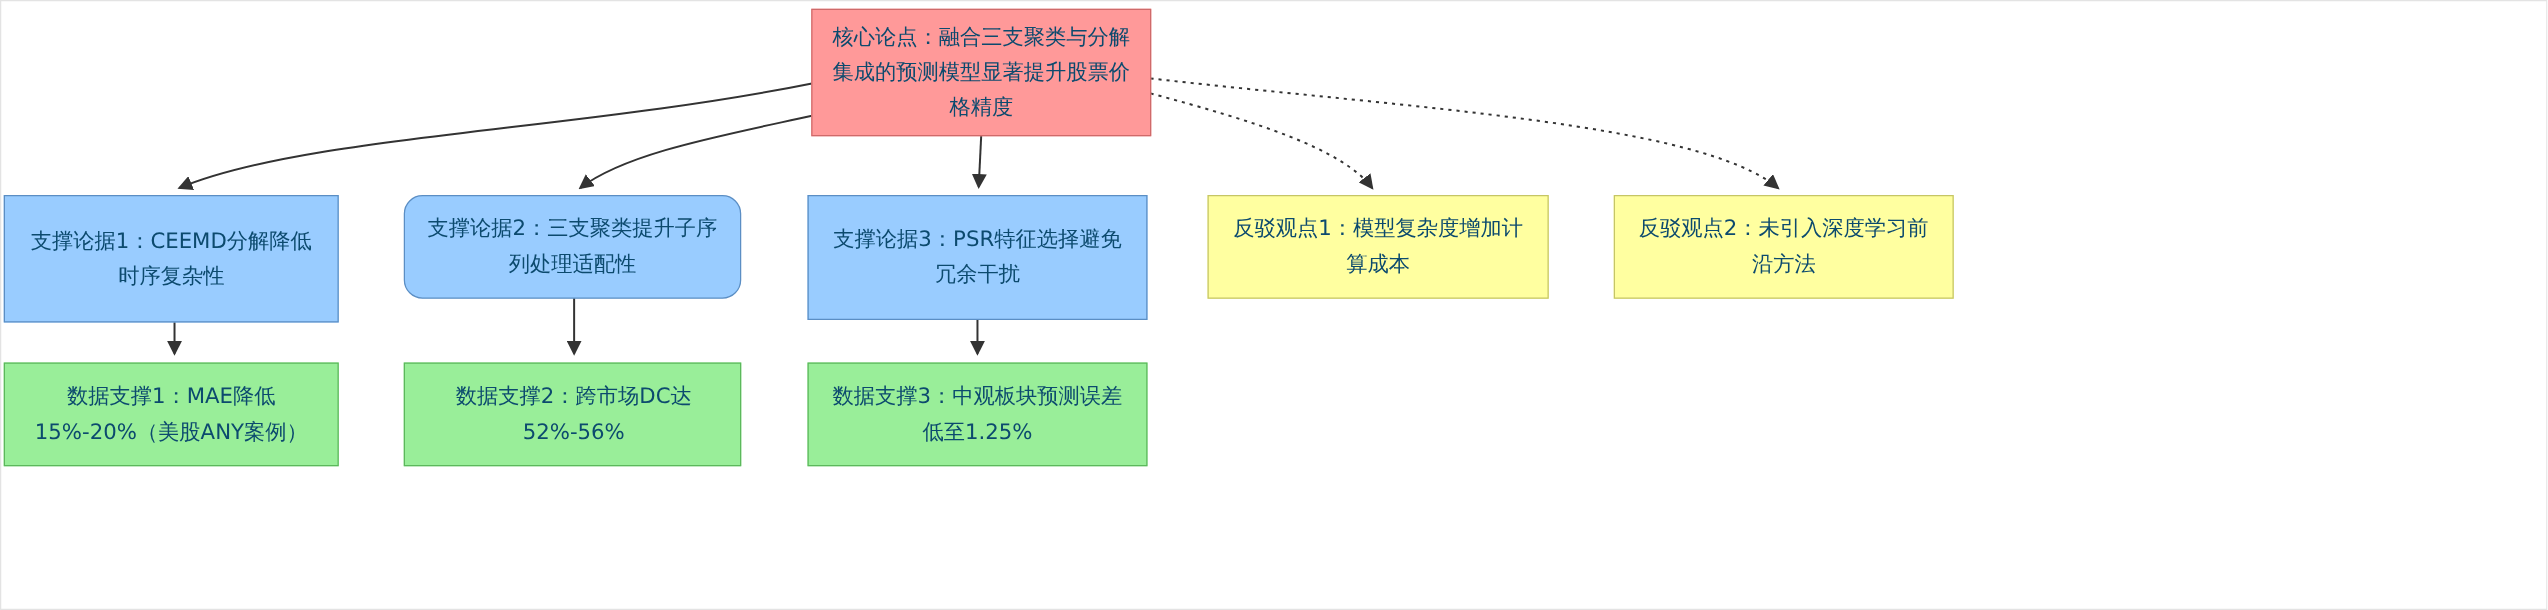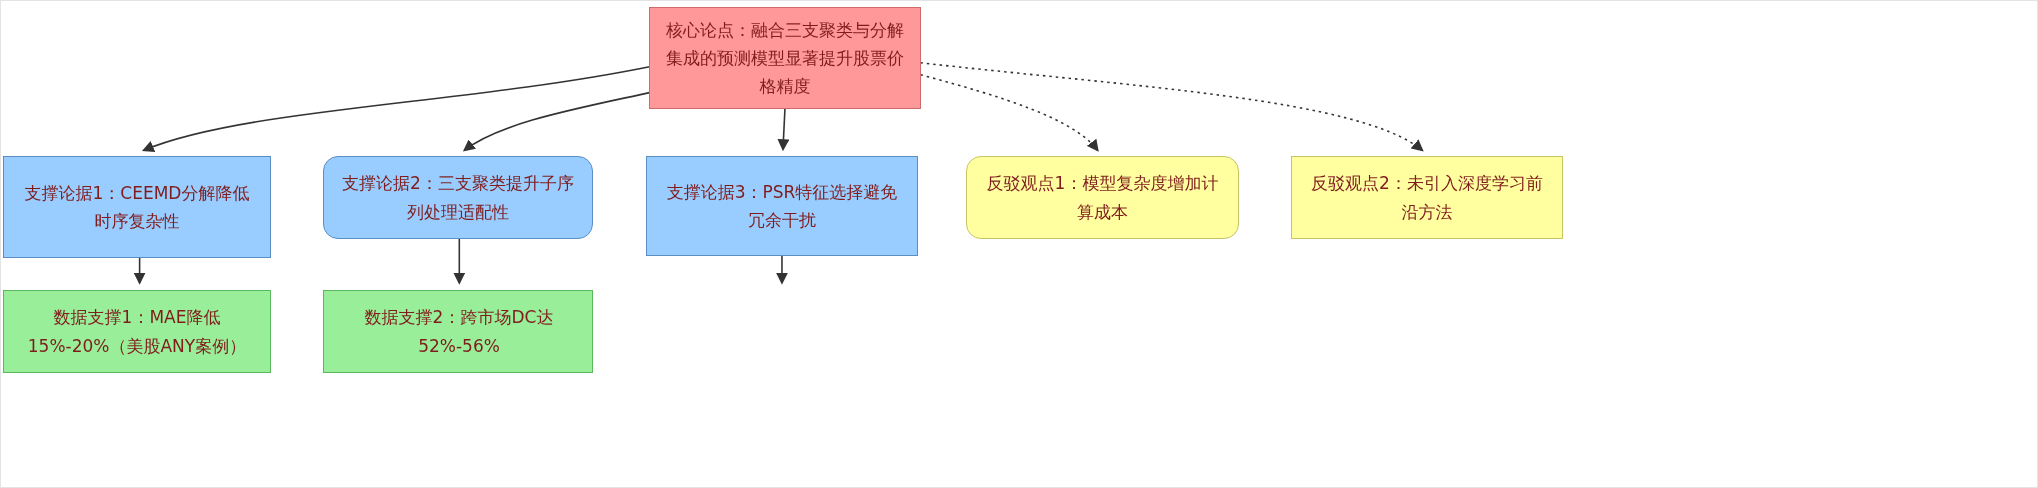--- a/index.html
+++ b/index.html
@@ -25,21 +25,21 @@
   }
   .node {
     position: absolute;
     display: flex;
     align-items: center;
     justify-content: center;
     text-align: center;
     box-sizing: border-box;
     font-size: 17px;
     line-height: 1.65;
-    color: #7f1d1d;
+    color: #0c4a6e;
     padding: 6px 14px;
   }
   .node-core {
     background: var(--core-fill, #ff9999);
     border: 1px solid var(--core-border, #cf6a6a);
   }
   .node-support {
     background: var(--support-fill, #99ccff);
     border: 1px solid var(--support-border, #5b8ec4);
   }
@@ -49,21 +49,21 @@
   }
   .node-evidence {
     background: var(--evidence-fill, #99ee99);
     border: 1px solid var(--evidence-border, #5cb85c);
   }
   
   #node-core      { left: 648px;  top: 6px;   width: 272px; height: 102px; }
   #node-support1  { left: 2px;    top: 155px; width: 268px; height: 102px; }
   #node-support2  { left: 322px;  top: 155px; width: 270px; height: 83px; border-radius: 15px; }
   #node-support3  { left: 645px;  top: 155px; width: 272px; height: 100px; }
-  #node-rebuttal1 { left: 965px;  top: 155px; width: 273px; height: 83px; border-radius: 15px; }
+  #node-rebuttal1 { left: 965px;  top: 155px; width: 273px; height: 83px; }
   #node-rebuttal2 { left: 1290px; top: 155px; width: 272px; height: 83px; }
   #node-evidence1 { left: 2px;    top: 289px; width: 268px; height: 83px; }
   #node-evidence2 { left: 322px;  top: 289px; width: 270px; height: 83px; padding-left: 16px; }
   #node-evidence3 { left: 645px;  top: 289px; width: 272px; height: 83px; }
 
   .edge {
     fill: none;
     stroke: var(--edge-color, #333333);
     stroke-width: 1.6;
   }
@@ -113,14 +113,17 @@
   <div id="node-rebuttal2" class="node node-rebuttal">
     <span>反驳观点2：未引入深度学习前沿方法</span>
   </div>
 
   <div id="node-evidence1" class="node node-evidence">
     <span>数据支撑1：MAE降低15%-20%（美股ANY案例）</span>
   </div>
   <div id="node-evidence2" class="node node-evidence">
     <span>数据支撑2：跨市场DC达52%-56%</span>
   </div>
+  <div id="node-evidence3" class="node node-evidence">
+    <span>数据支撑3：中观板块预测误差低至1.25%</span>
+  </div>
 
 </div>
 
 </body></html>

